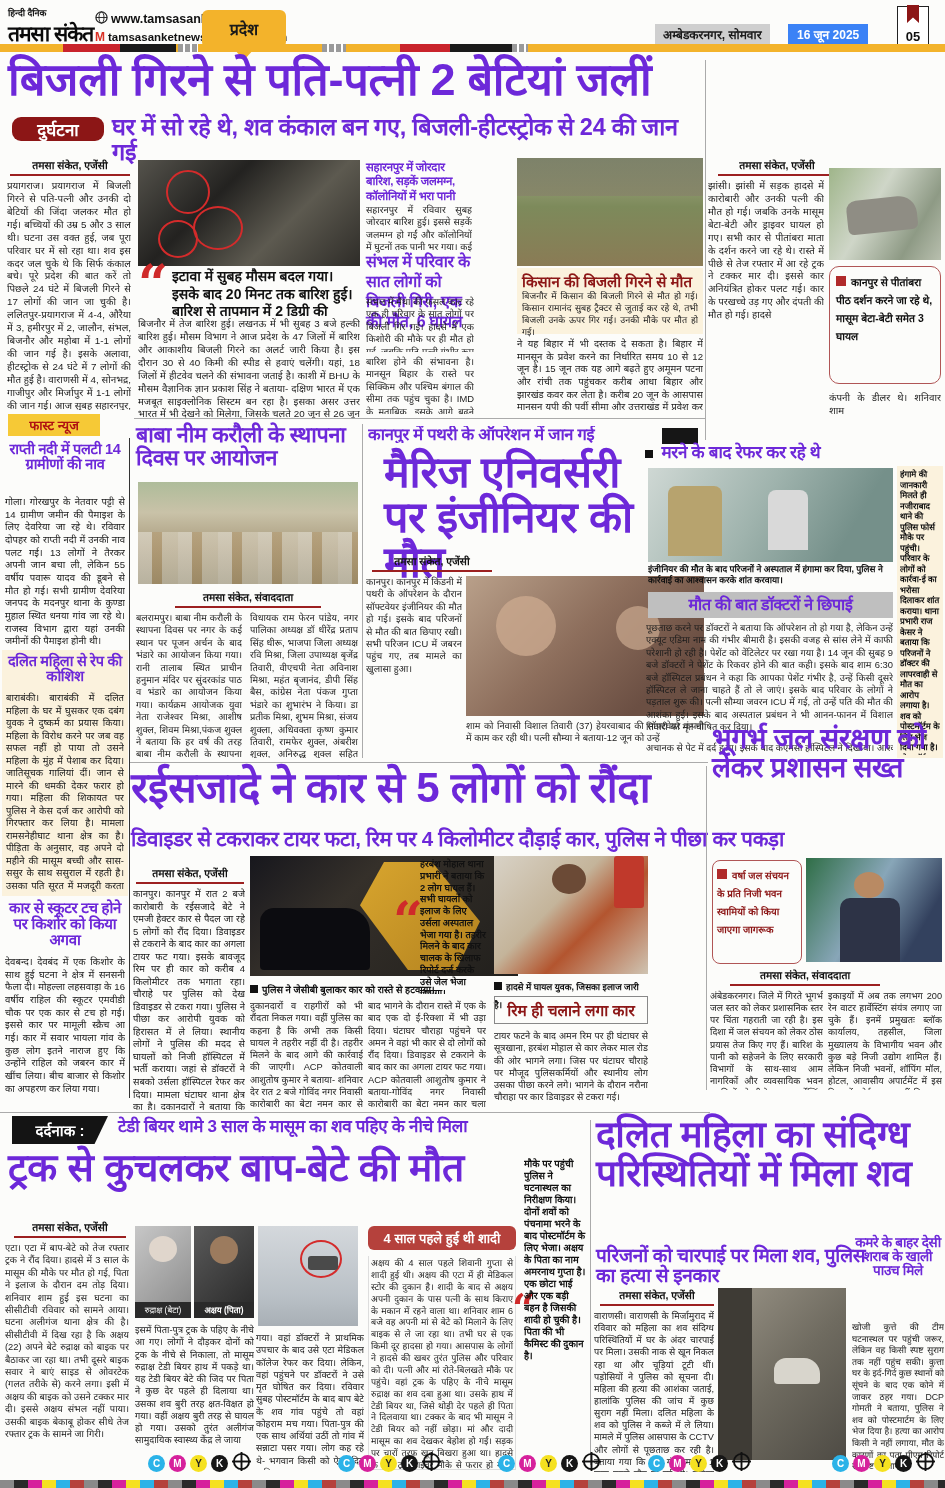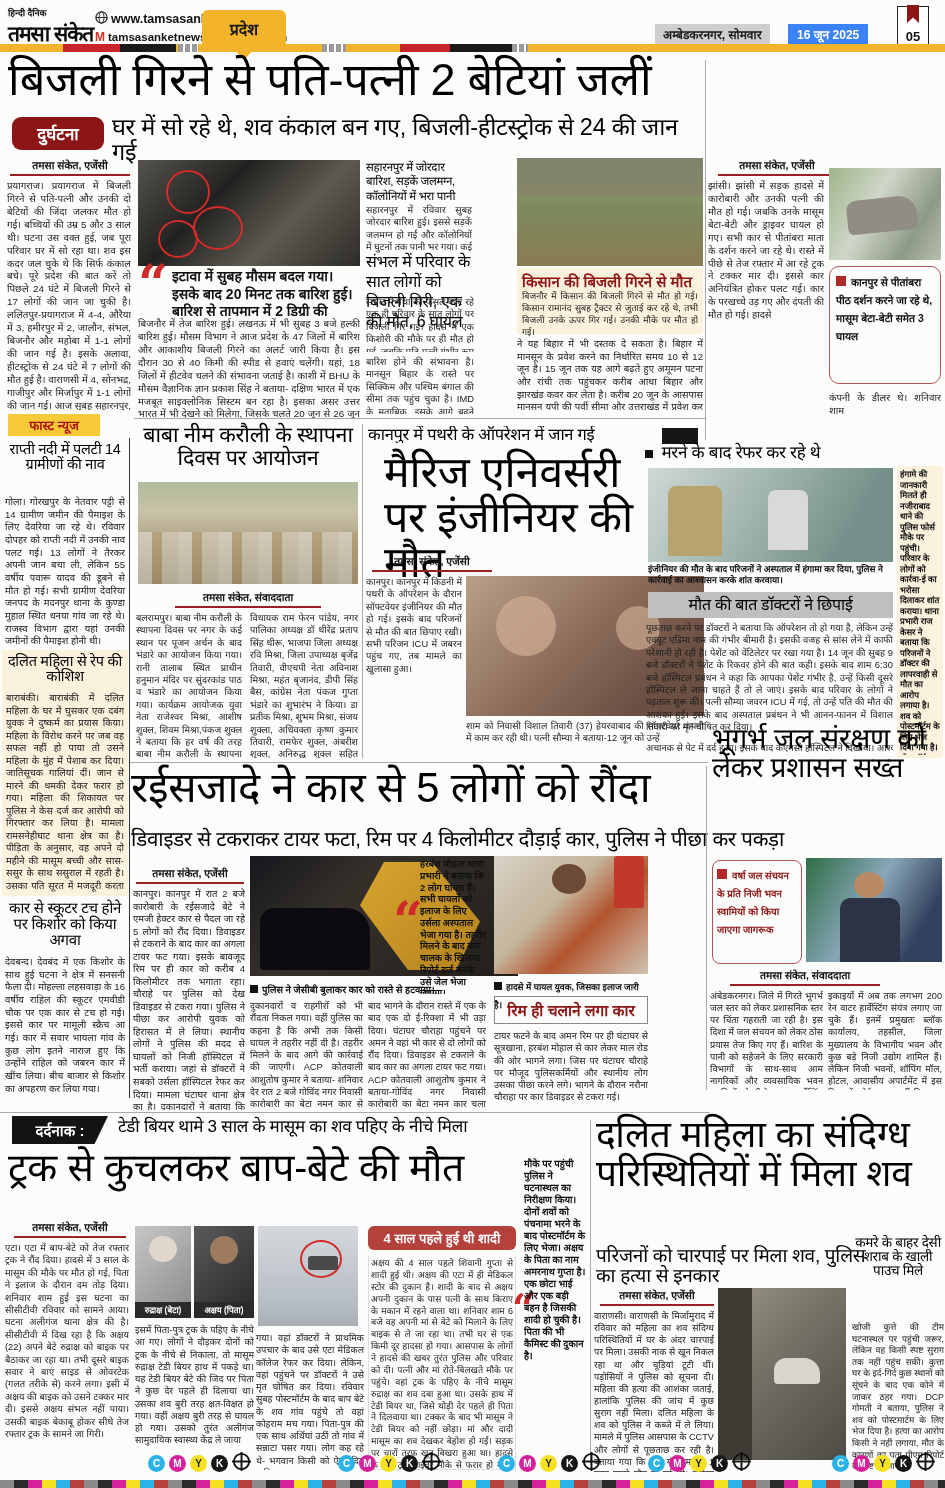--- a/index.html
+++ b/index.html
@@ -1,19 +1,19 @@
 <!DOCTYPE html>
 <html><head>
 <meta charset="utf-8">
 <style>
   html,body{margin:0;padding:0;background:#e8e8e8;font-family:"Liberation Sans",sans-serif;}
   #page{position:relative;width:945px;height:1488px;background:#fcfcfa;margin:0 auto;overflow:hidden;}
   .b{position:absolute;box-sizing:border-box;}
   .jt{font-size:10px;line-height:1.32;text-align:justify;color:#1c1c1c;overflow:hidden;}
-  .hd{font-weight:normal;color:#000000;line-height:1.05;letter-spacing:-0.3px;}
+  .hd{font-weight:bold;color:#6d28d9;line-height:1.05;letter-spacing:-0.3px;}
   .byl{font-weight:bold;font-size:10.5px;text-align:center;color:#111;border-bottom:2px solid #9c2020;padding-bottom:2px;overflow:hidden;white-space:nowrap;}
   .cap{font-weight:bold;font-size:9.3px;color:#111;line-height:1.25;overflow:hidden;}
   .photo{overflow:hidden;}
   .vr{position:absolute;width:1px;background:#aaa;}
   .hr{position:absolute;height:1px;background:#aaa;}
   .sq{display:inline-block;width:8px;height:8px;background:#111;margin-right:4px;}
   .redsq{display:inline-block;width:10px;height:10px;background:#b02a2a;margin-right:5px;}
   .quotemark{font-family:"DejaVu Serif",serif;font-weight:bold;color:#cf2a2a;font-size:52px;line-height:0.6;}
   .circle-mark{position:absolute;border:2px solid #d42b2b;border-radius:50%;}
   .cmyk{display:flex;gap:4px;align-items:center;}
@@ -65,21 +65,21 @@
   <div class="b" style="left:0;top:44px;width:945px;height:8px;background:#f3b32b;"></div>
   <div class="b" style="left:63px;top:44px;width:57px;height:8px;background:#c9242b;"></div>
   <div class="b" style="left:120px;top:44px;width:56px;height:8px;background:#1a1a1a;"></div>
   <div class="b" style="left:178px;top:44px;width:20px;height:8px;background:repeating-linear-gradient(90deg,#9a9a9a 0 5px,#fff 5px 7px);"></div>
   <div class="b" style="left:322px;top:44px;width:24px;height:8px;background:repeating-linear-gradient(90deg,#9a9a9a 0 5px,#fff 5px 7px);"></div>
   <div class="b" style="left:400px;top:44px;width:50px;height:8px;background:#c9242b;"></div>
   <div class="b" style="left:450px;top:44px;width:62px;height:8px;background:#1a1a1a;"></div>
   <div class="b" style="left:512px;top:44px;width:16px;height:8px;background:repeating-linear-gradient(90deg,#9a9a9a 0 5px,#fff 5px 7px);"></div>
 
   <div class="b hd" style="left:8px;top:56px;width:700px;font-size:45px;white-space:nowrap;">बिजली गिरने से पति-पत्नी 2 बेटियां जलीं</div>
-  <div class="b tagbox" style="left:12px;top:117px;width:92px;height:33px;font-size:17px;">दुर्घटना</div>
+  <div class="b tagbox" style="left:12px;top:117px;width:92px;height:24px;font-size:17px;">दुर्घटना</div>
   <div class="b hd" style="left:112px;top:115px;width:596px;font-size:23.5px;">घर में सो रहे थे, शव कंकाल बन गए, बिजली-हीटस्ट्रोक से 24 की जान गई</div>
 
   <div class="b byl" style="left:10px;top:158px;width:120px;">तमसा संकेत, एजेंसी</div>
   <div class="b jt" style="left:7px;top:180px;width:124px;height:230px;font-size:9.8px;">प्रयागराज। प्रयागराज में बिजली गिरने से पति-पत्नी और उनकी दो बेटियों की जिंदा जलकर मौत हो गई। बच्चियों की उम्र 5 और 3 साल थी। घटना उस वक्त हुई, जब पूरा परिवार घर में सो रहा था। शव इस कदर जल चुके थे कि सिर्फ कंकाल बचे। पूरे प्रदेश की बात करें तो पिछले 24 घंटे में बिजली गिरने से 17 लोगों की जान जा चुकी है। ललितपुर-प्रयागराज में 4-4, औरैया में 3, हमीरपुर में 2, जालौन, संभल, बिजनौर और महोबा में 1-1 लोगों की जान गई है। इसके अलावा, हीटस्ट्रोक से 24 घंटे में 7 लोगों की मौत हुई है। वाराणसी में 4, सोनभद्र, गाजीपुर और मिर्जापुर में 1-1 लोगों की जान गई। आज सुबह सहारनपुर, गोंडा, इटावा, संभल, बुलंदशहर और</div>
 
   <div class="b photo" style="left:138px;top:160px;width:222px;height:106px;background:linear-gradient(135deg,#55534c,#232220 35%,#5d5a50 65%,#2e2c28);">
     <div class="circle-mark" style="left:28px;top:10px;width:40px;height:40px;"></div>
     <div class="circle-mark" style="left:55px;top:46px;width:46px;height:40px;"></div>
     <div class="circle-mark" style="left:20px;top:60px;width:36px;height:34px;"></div>
   </div>
@@ -123,21 +123,21 @@
   <div class="b jt" style="left:5px;top:496px;width:120px;height:152px;font-size:9.6px;">गोला। गोरखपुर के नेतवार पट्टी से 14 ग्रामीण जमीन की पैमाइश के लिए देवरिया जा रहे थे। रविवार दोपहर को राप्ती नदी में उनकी नाव पलट गई। 13 लोगों ने तैरकर अपनी जान बचा ली, लेकिन 55 वर्षीय पवारू यादव की डूबने से मौत हो गई। सभी ग्रामीण देवरिया जनपद के मदनपुर थाना के कुण्डा मुहाल स्थित धनया गांव जा रहे थे। राजस्व विभाग द्वारा यहां उनकी जमीनों की पैमाइश होनी थी।</div>
 
   <div class="b beigebox" style="left:2px;top:650px;width:126px;height:246px;"></div>
   <div class="b hd" style="left:6px;top:654px;width:118px;font-size:14.5px;text-align:center;">दलित महिला से रेप की कोशिश</div>
   <div class="b jt" style="left:6px;top:692px;width:118px;height:200px;font-size:9.5px;">बाराबंकी। बाराबंकी में दलित महिला के घर में घुसकर एक दबंग युवक ने दुष्कर्म का प्रयास किया। महिला के विरोध करने पर जब वह सफल नहीं हो पाया तो उसने महिला के मुंह में पेशाब कर दिया। जातिसूचक गालियां दीं। जान से मारने की धमकी देकर फरार हो गया। महिला की शिकायत पर पुलिस ने केस दर्ज कर आरोपी को गिरफ्तार कर लिया है। मामला रामसनेहीघाट थाना क्षेत्र का है। पीड़िता के अनुसार, वह अपने दो महीने की मासूम बच्ची और सास-ससुर के साथ ससुराल में रहती है। उसका पति सूरत में मजदूरी करता है। घटना 10 जून को शाम की है।</div>
 
   <div class="b hd" style="left:6px;top:900px;width:118px;font-size:15px;text-align:center;">कार से स्कूटर टच होने पर किशोर को किया अगवा</div>
   <div class="b jt" style="left:5px;top:956px;width:120px;height:142px;font-size:9.6px;">देवबन्द। देवबंद में एक किशोर के साथ हुई घटना ने क्षेत्र में सनसनी फैला दी। मोहल्ला लहसवाड़ा के 16 वर्षीय राहिल की स्कूटर एमवीडी चौक पर एक कार से टच हो गई। इससे कार पर मामूली स्क्रैच आ गई। कार में सवार भायला गांव के कुछ लोग इतने नाराज हुए कि उन्होंने राहिल को जबरन कार में खींच लिया। बीच बाजार से किशोर का अपहरण कर लिया गया।</div>
 
   <div class="hr" style="left:134px;top:418px;width:572px;"></div>
-  <div class="b hd" style="left:136px;top:424px;width:224px;font-size:21.5px;text-align:center;">बाबा नीम करौली के स्थापना दिवस पर आयोजन</div>
+  <div class="b hd" style="left:136px;top:424px;width:224px;font-size:21.5px;text-align:left;">बाबा नीम करौली के स्थापना दिवस पर आयोजन</div>
   <div class="b photo" style="left:138px;top:482px;width:220px;height:102px;background:linear-gradient(180deg,#aebc9a 0%,#c9c2a8 30%,#a89a7c 65%,#7d7457 100%);">
     <div style="position:absolute;bottom:0;left:0;width:100%;height:52px;background:repeating-linear-gradient(90deg,#e8e4da 0 14px,#b59a70 14px 24px,#ddd6c5 24px 40px);opacity:.55;"></div>
   </div>
   <div class="b byl" style="left:175px;top:590px;width:146px;">तमसा संकेत, संवाददाता</div>
   <div class="b jt" style="left:136px;top:612px;width:106px;height:146px;font-size:9.4px;">बलरामपुर। बाबा नीम करौली के स्थापना दिवस पर नगर के कई स्थान पर पूजन अर्चन के बाद भंडारे का आयोजन किया गया। रानी तालाब स्थित प्राचीन हनुमान मंदिर पर सुंदरकांड पाठ व भंडारे का आयोजन किया गया। कार्यक्रम आयोजक युवा नेता राजेश्वर मिश्रा, आशीष शुक्ल, शिवम मिश्रा,पंकज शुक्ल ने बताया कि हर वर्ष की तरह बाबा नीम करौली के स्थापना दिवस पर सुंदर कांड पाठ एवं भंडारे का आयोजन किया गया है। सदर</div>
   <div class="b jt" style="left:250px;top:612px;width:108px;height:146px;font-size:9.4px;">विधायक राम फेरन पांडेय, नगर पालिका अध्यक्ष डॉ धीरेंद्र प्रताप सिंह धीरू, भाजपा जिला अध्यक्ष रवि मिश्रा, जिला उपाध्यक्ष बृजेंद्र तिवारी, वीएचपी नेता अविनाश मिश्रा, महंत बृजानंद, डीपी सिंह बैस, कांग्रेस नेता पंकज गुप्ता भंडारे का शुभारंभ ने किया। डा प्रतीक मिश्रा, शुभम मिश्रा, संजय शुक्ला, अधिवक्ता कृष्ण कुमार तिवारी, रामफेर शुक्ल, अंबरीश शुक्ल, अनिरुद्ध शुक्ल सहित बड़ी संख्या में लोग मौजूद रहे। इसी तरह अंबेडकर तिराहे पर भी भंडारे का आयोजन हुआ।</div>
 
   <div class="vr" style="left:362px;top:424px;height:334px;"></div>
   <div class="b hd" style="left:368px;top:426px;width:290px;font-size:16.5px;white-space:nowrap;overflow:hidden;">कानपुर में पथरी के ऑपरेशन में जान गई</div>
   <div class="b" style="left:662px;top:428px;width:36px;height:16px;background:#161616;"></div>
@@ -215,21 +215,21 @@
   <div class="hr" style="left:0;top:1112px;width:710px;"></div>
   <div class="b" style="left:12px;top:1116px;width:96px;height:28px;background:#141414;color:#fff;display:flex;align-items:center;justify-content:center;font-weight:bold;font-size:15px;clip-path:polygon(0 0,100% 0,86% 100%,0 100%);">दर्दनाक :</div>
   <div class="b hd" style="left:118px;top:1118px;width:430px;font-size:17px;white-space:nowrap;">टेडी बियर थामे 3 साल के मासूम का शव पहिए के नीचे मिला</div>
   <div class="b hd" style="left:8px;top:1148px;width:470px;font-size:39px;white-space:nowrap;">ट्रक से कुचलकर बाप-बेटे की मौत</div>
   <div class="b byl" style="left:14px;top:1220px;width:112px;">तमसा संकेत, एजेंसी</div>
   <div class="b jt" style="left:5px;top:1242px;width:124px;height:228px;font-size:9.4px;">एटा। एटा में बाप-बेटे को तेज रफ्तार ट्रक ने रौंद दिया। हादसे में 3 साल के मासूम की मौके पर मौत हो गई, पिता ने इलाज के दौरान दम तोड़ दिया। शनिवार शाम हुई इस घटना का सीसीटीवी रविवार को सामने आया। घटना अलीगंज थाना क्षेत्र की है। सीसीटीवी में दिख रहा है कि अक्षय (22) अपने बेटे रुद्राक्ष को बाइक पर बैठाकर जा रहा था। तभी दूसरे बाइक सवार ने बाएं साइड से ओवरटेक (गलत तरीके से) करने लगा। इसी में अक्षय की बाइक को उसने टक्कर मार दी। इससे अक्षय संभल नहीं पाया। उसकी बाइक बेकाबू होकर सीधे तेज रफ्तार ट्रक के सामने जा गिरी।</div>
 
   <div class="b photo" style="left:135px;top:1226px;width:56px;height:76px;background:linear-gradient(135deg,#c7c7c7,#8f8f8f);">
     <div style="position:absolute;left:14px;top:10px;width:28px;height:26px;border-radius:50%;background:#e0d6cc;"></div>
   </div>
-  <div class="b" style="left:135px;top:1302px;width:56px;height:16px;background:#2a2a2a;color:#fff;font-size:8.4px;font-weight:bold;text-align:center;line-height:16px;overflow:hidden;">रुद्राक्ष (बेटा)</div>
+  <div class="b" style="left:135px;top:1302px;width:56px;height:16px;background:#2a2a2a;color:#fff;font-size:8.4px;font-weight:normal;text-align:center;line-height:16px;overflow:hidden;">रुद्राक्ष (बेटा)</div>
   <div class="b photo" style="left:194px;top:1226px;width:60px;height:76px;background:linear-gradient(135deg,#5a5a5a,#2c2c2c);">
     <div style="position:absolute;left:16px;top:10px;width:28px;height:28px;border-radius:50%;background:#9c7b5e;"></div>
   </div>
   <div class="b" style="left:194px;top:1302px;width:60px;height:16px;background:#2a2a2a;color:#fff;font-size:8.4px;font-weight:bold;text-align:center;line-height:16px;overflow:hidden;">अक्षय (पिता)</div>
   <div class="b jt" style="left:135px;top:1324px;width:119px;height:148px;font-size:9.3px;">इसमें पिता-पुत्र ट्रक के पहिए के नीचे आ गए। लोगों ने दौड़कर दोनों को ट्रक के नीचे से निकाला, तो मासूम रुद्राक्ष टेडी बियर हाथ में पकड़े था। यह टेडी बियर बेटे की जिद पर पिता ने कुछ देर पहले ही दिलाया था। उसका शव बुरी तरह क्षत-विक्षत हो गया। वहीं अक्षय बुरी तरह से घायल हो गया। उसको तुरंत अलीगंज सामुदायिक स्वास्थ्य केंद्र ले जाया</div>
 
   <div class="b photo" style="left:258px;top:1226px;width:100px;height:100px;background:linear-gradient(180deg,#d4d8dc,#b9c0c6 70%,#a8afb5);">
     <div class="circle-mark" style="left:42px;top:14px;width:38px;height:34px;"></div>
     <div style="position:absolute;left:50px;top:30px;width:30px;height:14px;background:#4a4a4a;border-radius:3px;"></div>
   </div>

